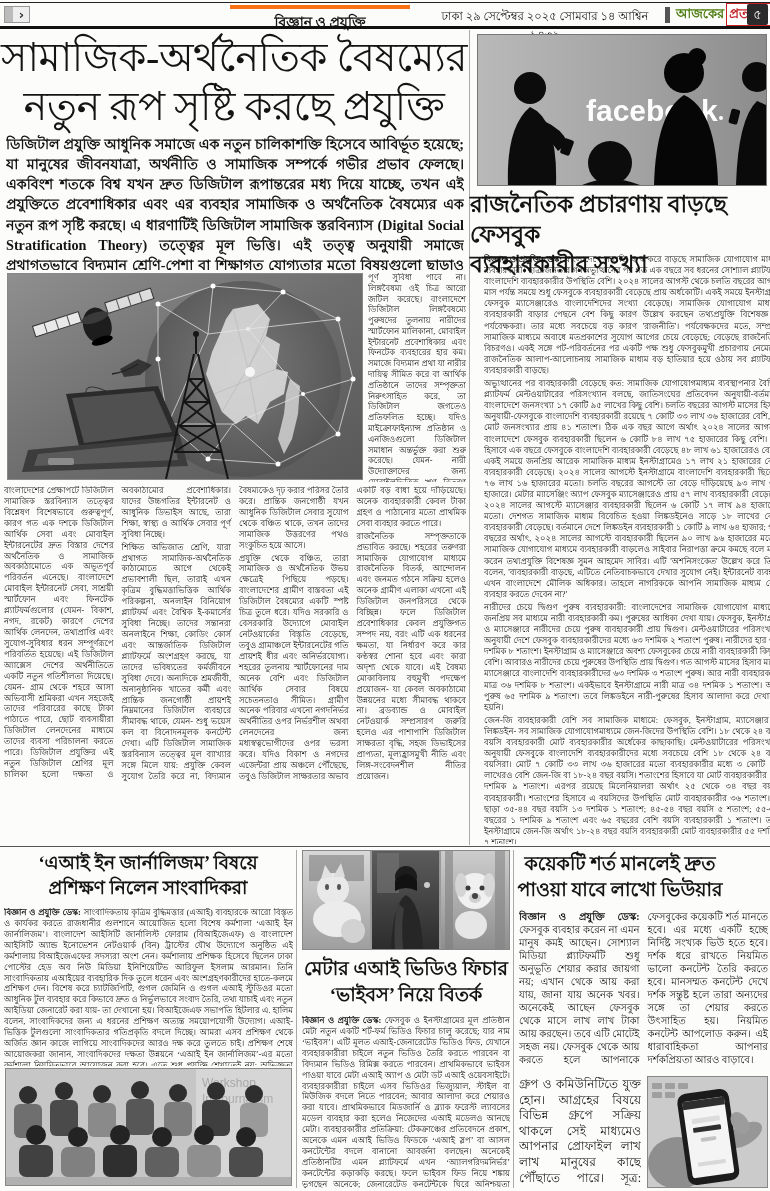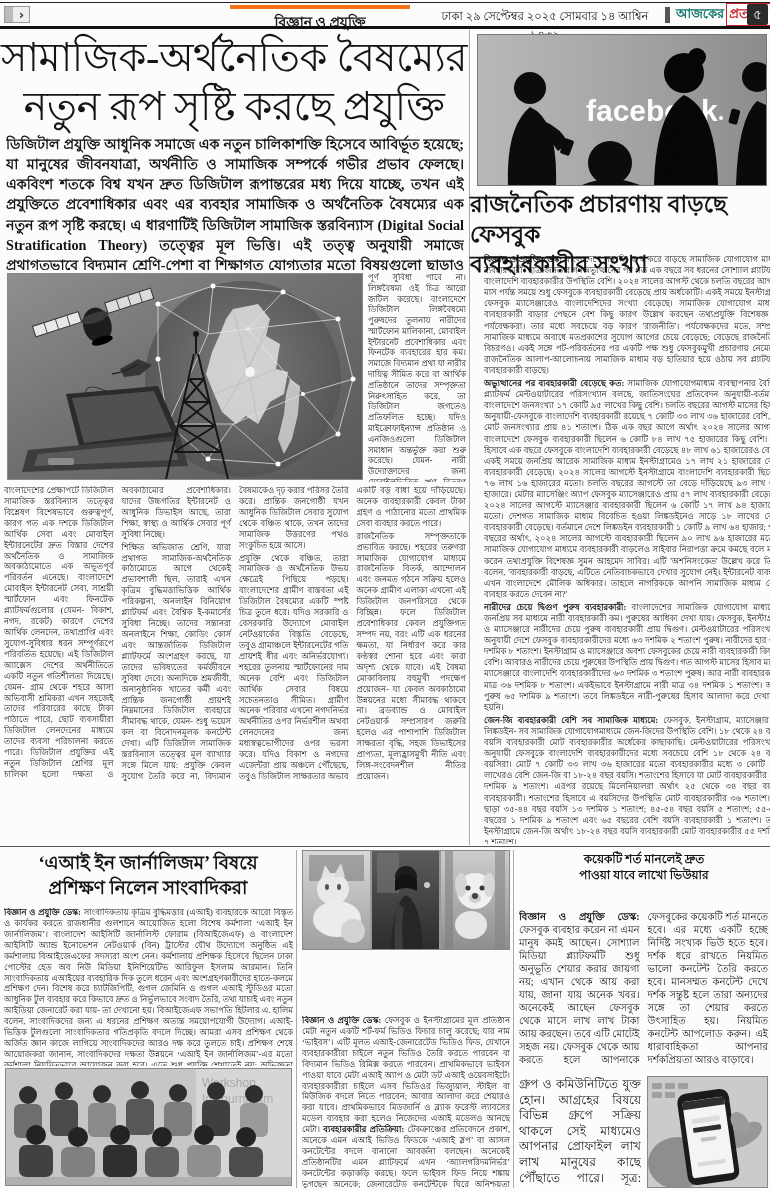--- a/index.html
+++ b/index.html
@@ -17,21 +17,21 @@
     background:linear-gradient(90deg,#bbb 0 8px,#eee 8px); border:1px solid #999;
     font:700 13px "DejaVu Sans",sans-serif; color:#333; text-align:right; padding-right:5px; line-height:15px;
     cursor:pointer;
   }
   .section-name { position:absolute; left:230px; top:2px; width:180px; text-align:center;
     font-size:14px; font-weight:700; border-top:4px solid #f97316; border-bottom:0; padding-top:2px;}
   .dateline { position:absolute; left:430px; top:5px; width:230px; text-align:center; font-size:11.5px; }
   .masthead { position:absolute; left:665px; top:2px; height:19px; display:flex; align-items:center;
     font:700 13px "Liberation Sans",sans-serif; }
   .masthead .bar { width:5px; height:16px; background:#555; margin-right:6px; }
-  .masthead .m1 { color:#0f766e; letter-spacing:0; }
+  .masthead .m1 { color:#4d7c0f; letter-spacing:0; }
   .masthead .m2 { color:#c42127; border:1px solid #c42127; padding:0 2px; margin-left:2px; background:#fff;}
   .pageno { position:absolute; right:2px; top:1px; width:21px; height:21px; background:#2b2b2b;
     color:#fff; font-size:13px; text-align:center; line-height:21px; border-radius:2px; }
   .thickrule { position:absolute; left:0; top:26px; width:770px; height:3px; background:#111; }
 
   
   .h1 { position:absolute; left:0; top:34px; width:468px; text-align:center;
     font-size:40px; font-weight:400; line-height:1.22; letter-spacing:-0.5px; }
   .lede { position:absolute; left:6px; top:134px; width:458px; height:136px;
     font-size:14.2px; font-weight:600; line-height:1.42; text-align:justify; text-align-last:center; overflow:hidden; }
@@ -44,39 +44,39 @@
   .body4 p, .fbbody p { margin-bottom:2px; }
   b.deck { font-weight:700; }
   .vdiv-main { position:absolute; left:469px; top:30px; width:1px; height:815px; background:#aaa; }
 
   
   .fbfig { position:absolute; left:477px; top:34px; width:290px; height:152px; border:1px solid #777; background:#9a9a9a; }
   .h2fb { position:absolute; left:470px; top:190px; width:300px; text-align:left;
     font-size:23px; font-weight:700; line-height:1.3; }
   .fbbody { position:absolute; left:472px; top:254px; width:296px; height:590px;
     font-size:8.4px; line-height:1.32; text-align:justify; overflow:hidden;margin-left:12px; }
-  .shead { font-weight:700; }
+  .shead { font-weight:400; }
 
   
   .hrule2 { position:absolute; left:0; top:846px; width:770px; height:1px; background:#555; }
   .vdiv-b1 { position:absolute; left:296px; top:850px; width:1px; height:338px; background:#aaa; }
   .vdiv-b2 { position:absolute; left:513px; top:850px; width:1px; height:338px; background:#aaa; }
 
   .h3 { font-weight:700; text-align:center; line-height:1.35; }
   .ai-h { position:absolute; left:2px; top:851px; width:292px; font-size:18.5px; }
   .ai-body { position:absolute; left:4px; top:908px; width:289px; height:158px;
     font-size:8.4px; line-height:1.3; text-align:justify; overflow:hidden; }
   .ai-fig { position:absolute; left:5px; top:1068px; width:287px; height:118px; border:1px solid #888; background:#bbb; }
 
   .vb-fig { position:absolute; left:302px; top:850px; width:208px; height:100px; border:1px solid #888; background:#999; }
   .vb-h { position:absolute; left:300px; top:956px; width:212px; font-size:19px; }
   .vb-body { position:absolute; left:302px; top:1016px; width:208px; height:172px;
     font-size:8.4px; line-height:1.3; text-align:justify; overflow:hidden; }
 
-  .vw-h { position:absolute; left:518px; top:851px; width:252px; font-size:12px; }
+  .vw-h { position:absolute; left:494px; top:851px; width:252px; font-size:19px; }
   .vw-body { position:absolute; left:519px; top:910px; width:249px; height:163px;
     font-size:10px; line-height:1.3; text-align:justify; overflow:hidden;
     column-count:2; column-gap:8px; }
   .vw-tail { position:absolute; left:519px; top:1077px; width:122px; height:111px;
     font-size:12px; line-height:1.3; text-align:justify; overflow:hidden; }
   .vw-fig { position:absolute; left:647px; top:1076px; width:121px; height:112px; border:1px solid #888; background:#c7c7c7; }
 
   svg { display:block; }
 </style>
 </head>
@@ -388,20 +388,24 @@
         <ellipse cx="158" cy="34" rx="6" ry="12" fill="#d4d4d4"></ellipse>
         <ellipse cx="186" cy="34" rx="6" ry="12" fill="#d8d8d8"></ellipse>
         <ellipse cx="172" cy="47" rx="6" ry="5" fill="#cfcfcf"></ellipse>
         <circle cx="172" cy="45" r="3" fill="#444"></circle>
         <circle cx="165" cy="37" r="2.5" fill="#3a3a3a"></circle>
           <circle cx="179" cy="37" r="2.5" fill="#3a3a3a"></circle>
         <ellipse cx="168" cy="74" rx="16" ry="14" fill="#e6e6e6"></ellipse>
       </g>
     </svg>
   </div>
+  <h3 class="h3 vb-h">
+    <span>মেটার এআই ভিডিও ফিচার</span><br>
+    <span>‘ভাইবস’ নিয়ে বিতর্ক</span>
+  </h3>
   <div class="vb-body">
     <p>
       <b class="deck">বিজ্ঞান ও প্রযুক্তি ডেস্ক:</b>
       <span>ফেসবুক ও ইনস্টাগ্রামের মূল প্রতিষ্ঠান মেটা নতুন একটি শর্ট-ফর্ম ভিডিও ফিচার চালু করেছে; যার নাম ‘ভাইবস’। এটি মূলত এআই-জেনারেটেড ভিডিও ফিড, যেখানে ব্যবহারকারীরা চাইলে নতুন ভিডিও তৈরি করতে পারবেন বা বিদ্যমান ভিডিও রিমিক্স করতে পারবেন। প্রাথমিকভাবে ভাইবস পাওয়া যাবে মেটা এআই অ্যাপ ও মেটা ডট এআই ওয়েবসাইটে। ব্যবহারকারীরা চাইলে এসব ভিডিওর ভিজ্যুয়াল, স্টাইল বা মিউজিক বদলে নিতে পারবেন; আবার আলাদা করে শেয়ারও করা যাবে। প্রাথমিকভাবে মিডজার্নি ও ব্ল্যাক ফরেস্ট ল্যাবসের মডেল ব্যবহার করা হলেও নিজেদের এআই মডেলও আনছে মেটা।</span>
       <span class="shead">ব্যবহারকারীর প্রতিক্রিয়া:</span>
       <span>টেকক্রাঞ্চের প্রতিবেদনে প্রকাশ, অনেকে এমন এআই ভিডিও ফিডকে ‘এআই স্লপ’ বা আসল কনটেন্টের বদলে বানানো আবর্জনা বলছেন। অনেকেই প্রতিষ্ঠানটির এমন প্ল্যাটফর্মে এখন ‘অ্যালগরিদমনির্ভর’ কনটেন্টের কড়াকড়ি করছে। ফলে ভাইবস ফিড নিয়ে শঙ্কায় ভুগছেন অনেকে; জেনারেটেড কনটেন্টকে ঘিরে অনিশ্চয়তা এখনো অনিশ্চিত।</span>
     </p>
   </div>
 
   <h3 class="h3 vw-h">

